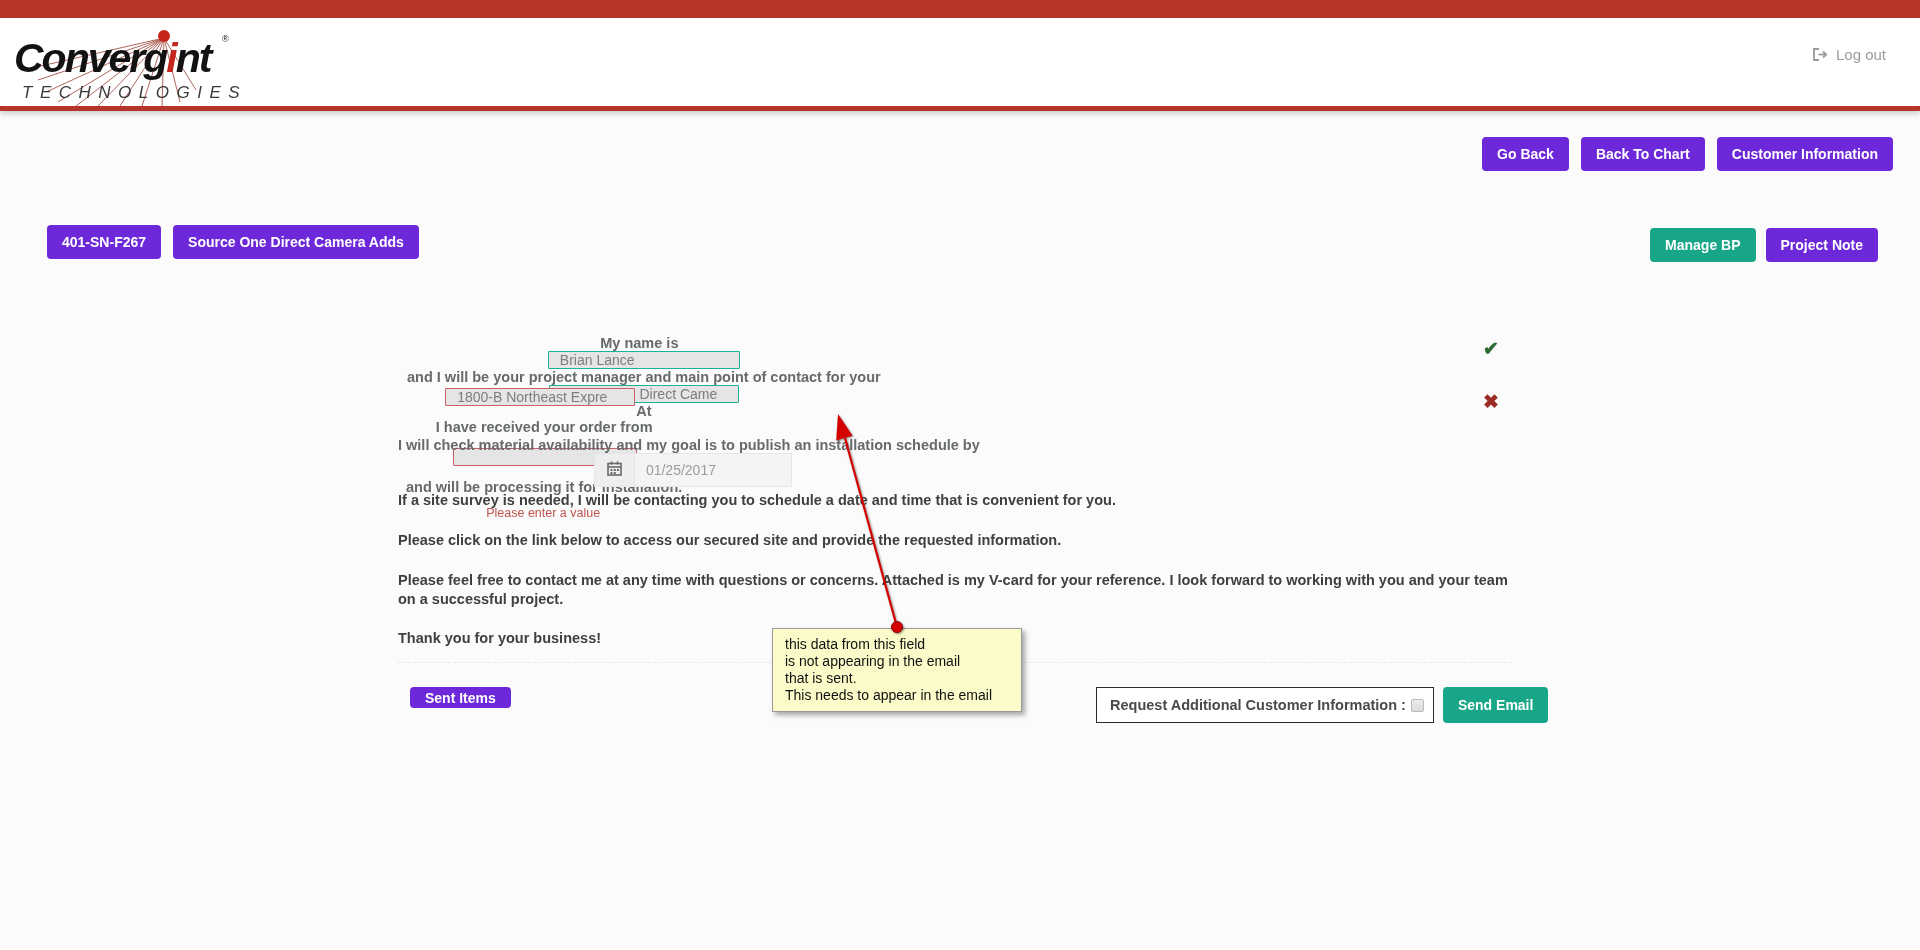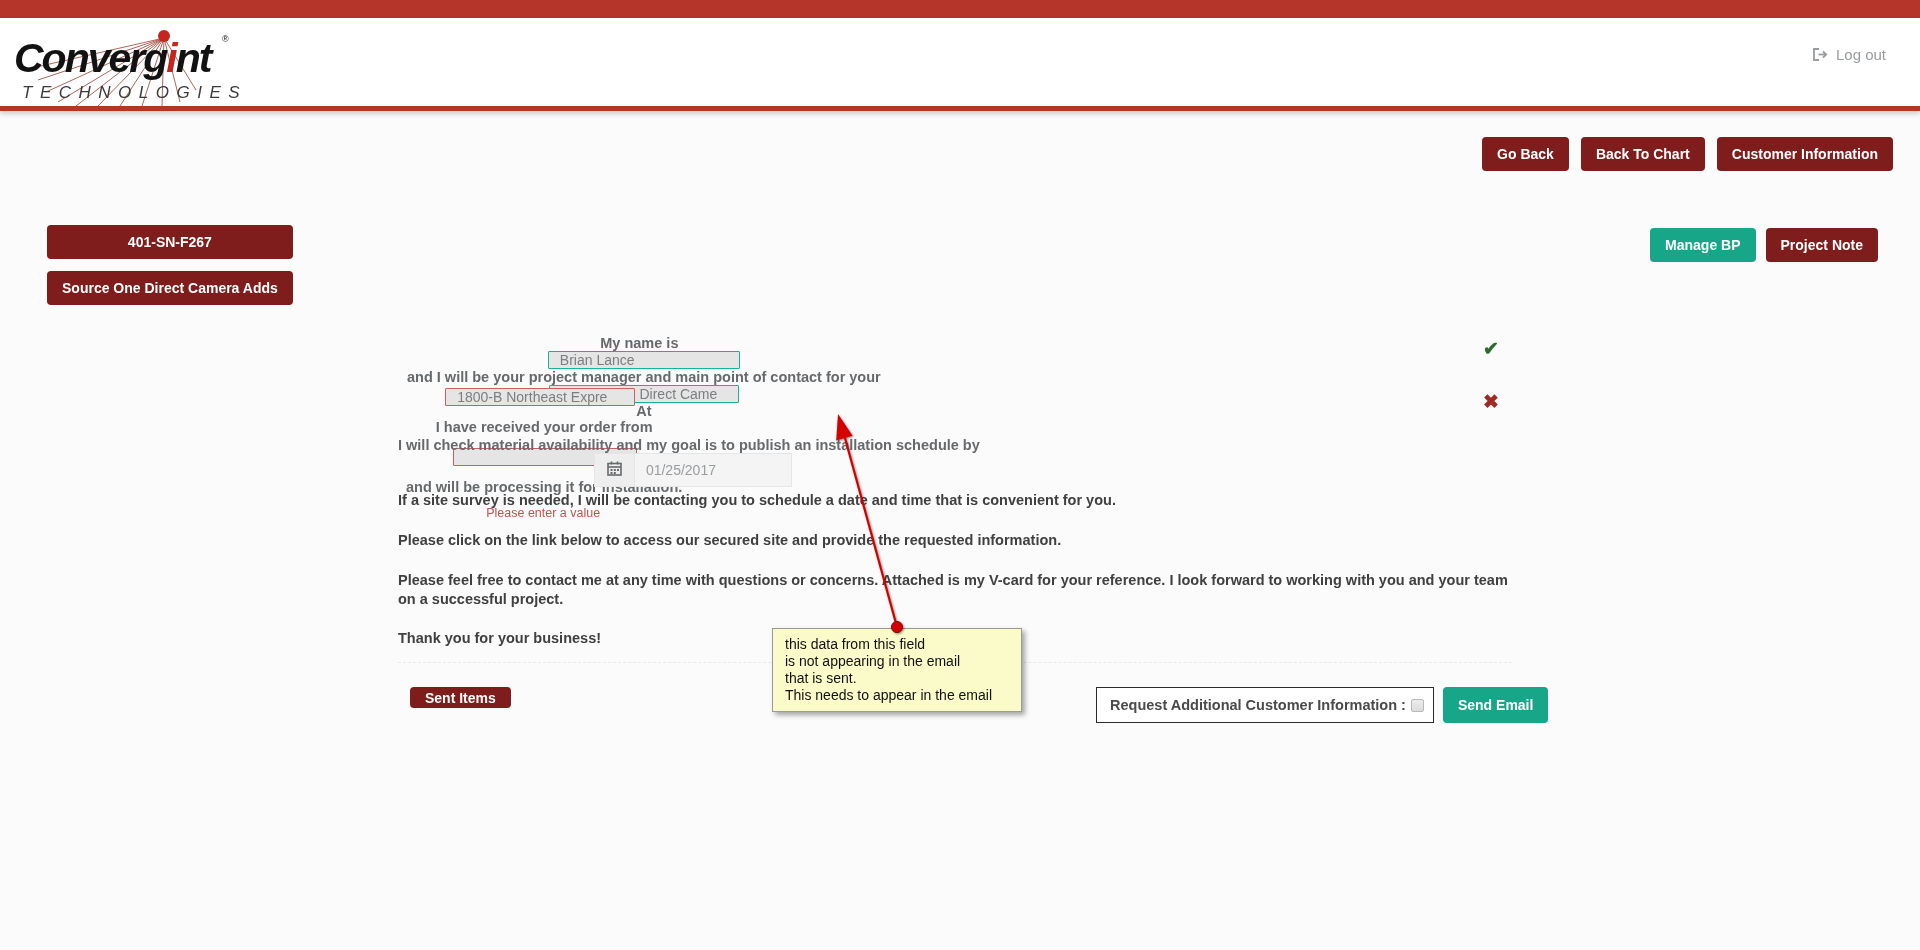--- a/index.html
+++ b/index.html
@@ -13,26 +13,26 @@
             border-bottom:5px solid #b5352b; box-shadow:0 3px 5px rgba(0,0,0,0.18); }
   .logo { position:absolute; left:14px; top:6px; }
   .logout { position:absolute; right:34px; top:28px; display:flex; align-items:center; gap:8px;
             color:#999c9e; font-size:15px; cursor:pointer; }
   .logout svg { display:block; }
 
   
   .btn { display:inline-flex; align-items:center; justify-content:center; height:34px;
          padding:0 15px; border:none; border-radius:4px; color:#fff; font-size:14px;
          font-weight:bold; font-family:"Liberation Sans",sans-serif; cursor:pointer; white-space:nowrap; }
-  .btn-blue  { background:#7f1d1d; }
-  .btn-teal  { background:#7f1d1d; }
+  .btn-blue  { background:#6d28d9; }
+  .btn-teal  { background:#6d28d9; }
   .btn-teal-dark { background:#18a689; }
 
   .toolbar-top { position:absolute; top:137px; right:27px; display:flex; gap:12px; }
-  .proj-row-left  { position:absolute; top:225px; left:47px; display:flex; gap:12px;flex-direction:column; }
+  .proj-row-left  { position:absolute; top:225px; left:47px; display:flex; gap:12px; }
   .proj-row-right { position:absolute; top:228px; right:42px; display:flex; gap:10px; }
 
   
   .formtext { color:#676a6c; font-weight:bold; font-size:14.5px; }
   .row { position:absolute; left:398px; display:flex; align-items:center; height:34px;flex-direction:column; }
   .inp { height:34px; border:1px solid #e5e6e7; border-radius:1px; padding:0 11px;
          font-size:14px; color:#7b7e80; font-family:"Liberation Sans",sans-serif;
          background:#e5e5e5; outline:none; }
   .inp-teal { border-color:#1ab394; }
   .inp-red  { border-color:#cc5f66; }

